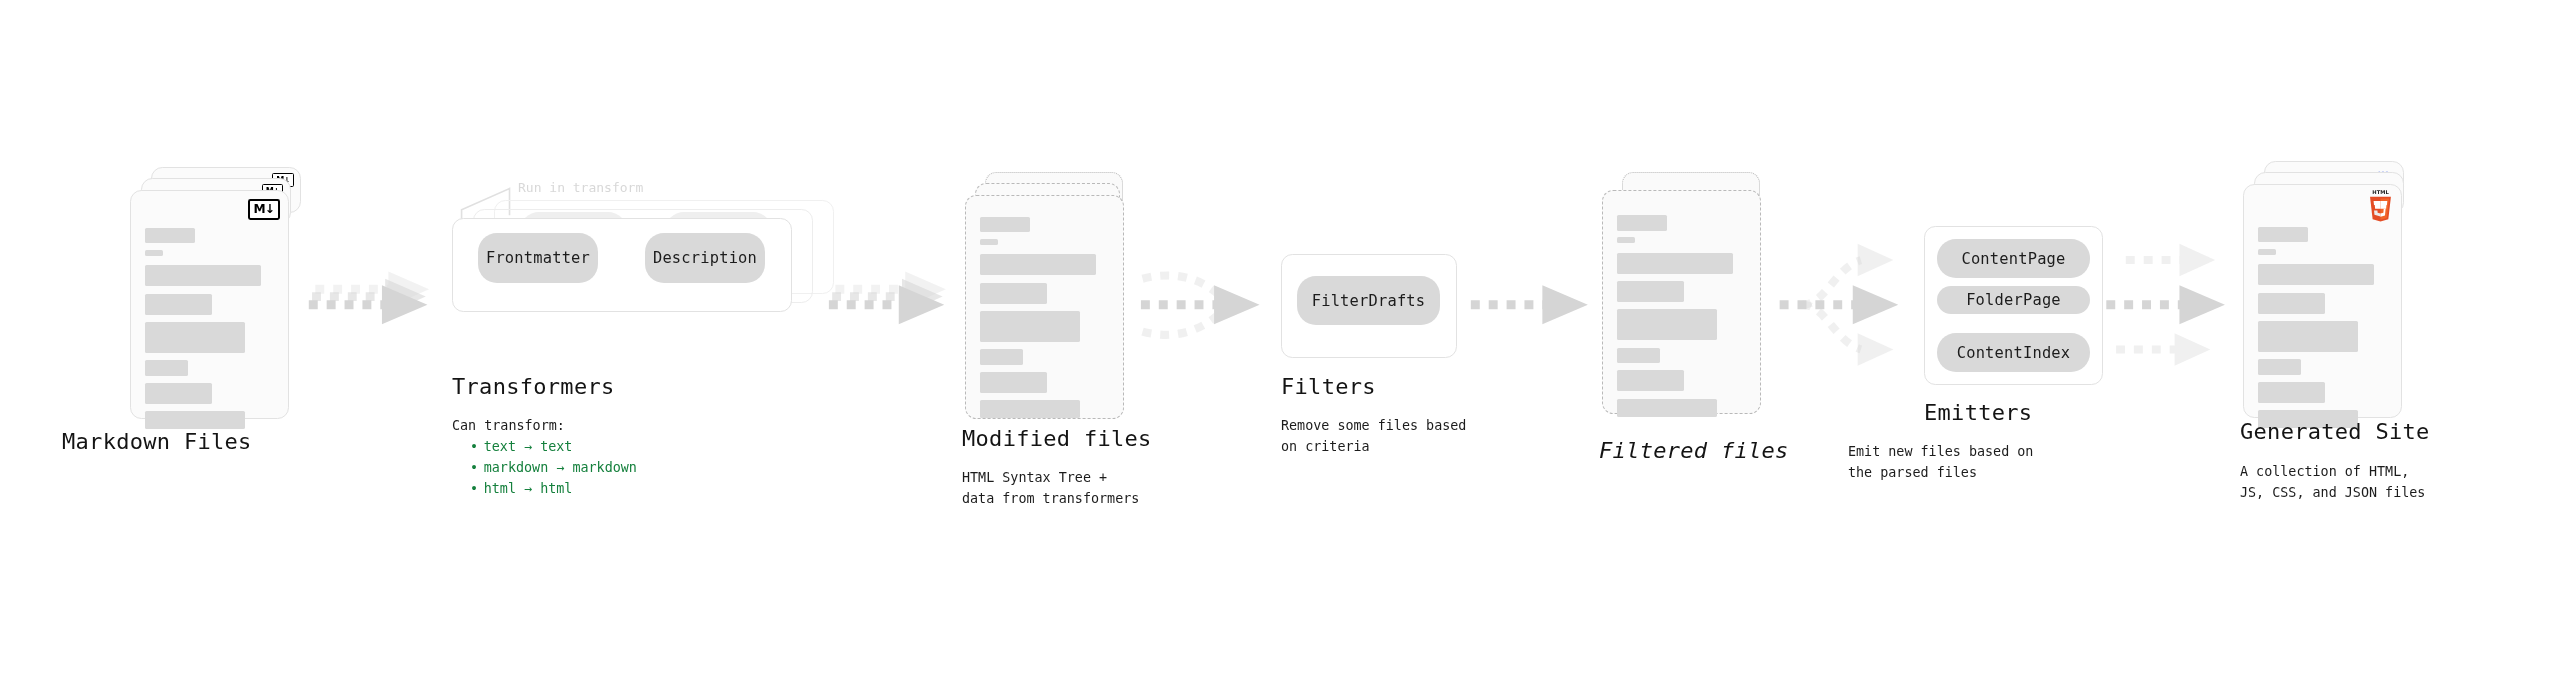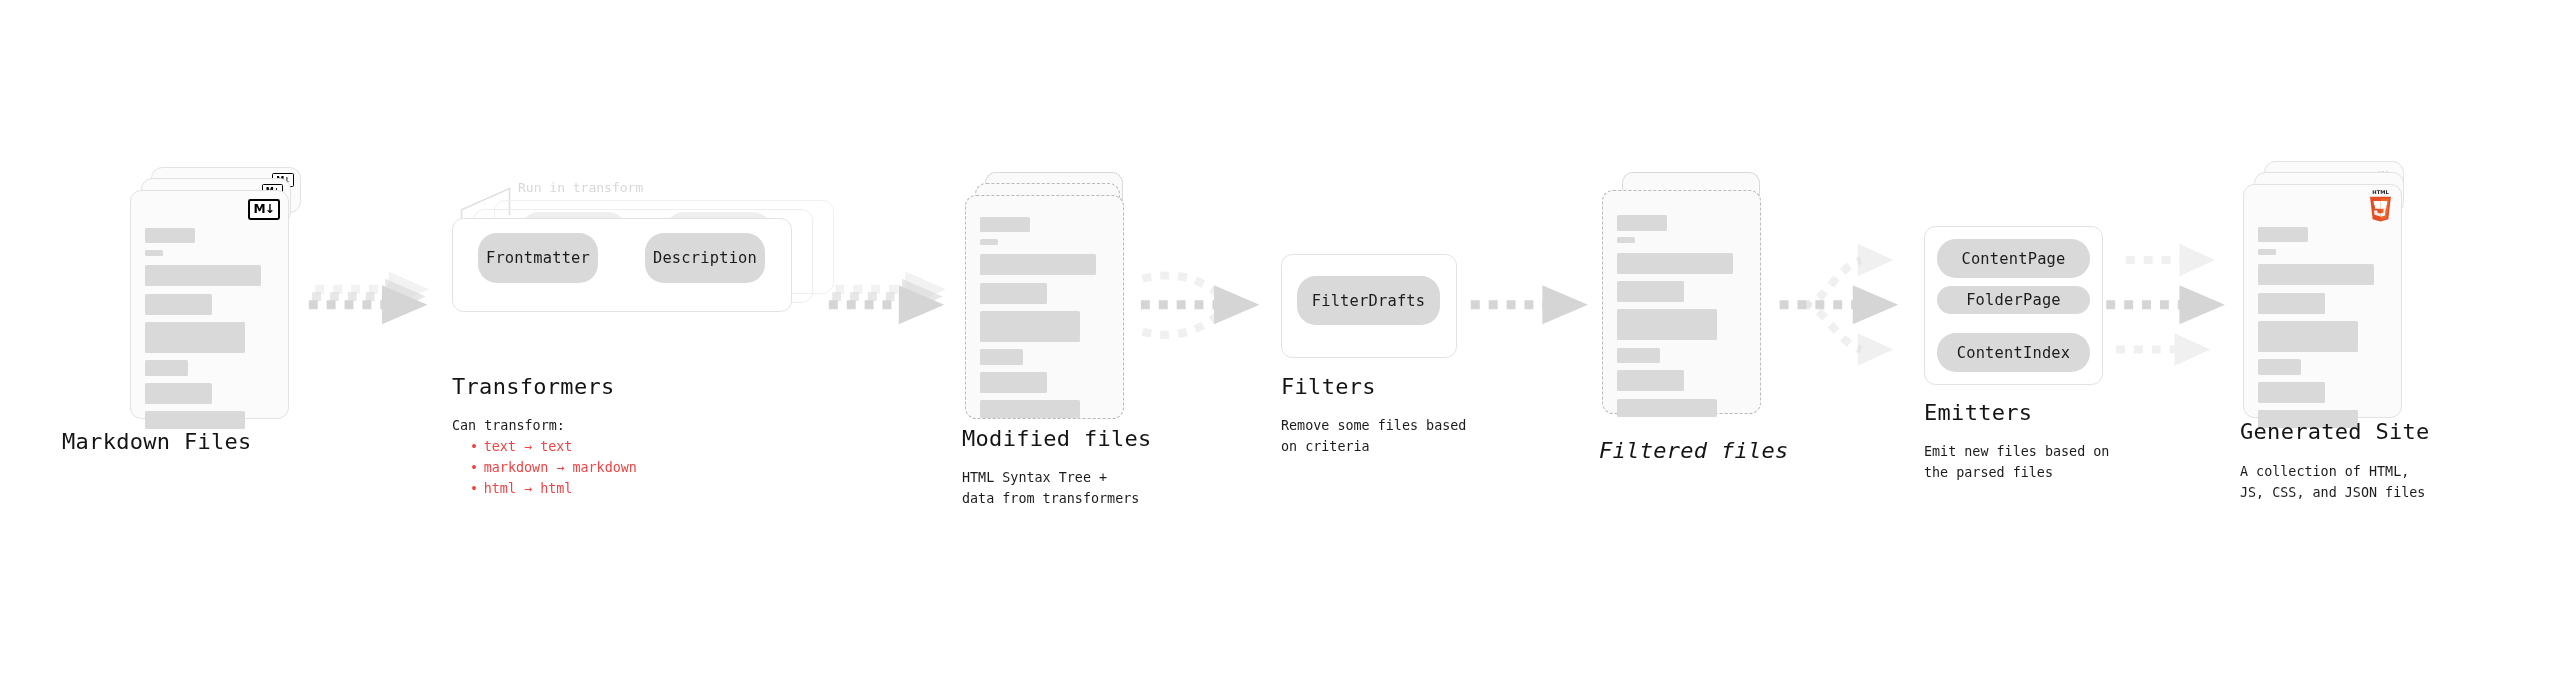--- a/index.html
+++ b/index.html
@@ -157,21 +157,21 @@
     position: absolute;
     font-size: 13.4px;
     line-height: 1.55;
     color: #1c1c1c;
     white-space: pre-line;
   }
   .cap-list {
     position: absolute;
     font-size: 13.4px;
     line-height: 1.55;
-    color: #ef4444;
+    color: #15803d;
   }
   .cap-list ul {
     margin: 0;
     padding-left: 13px;
     list-style: none;
   }
   .cap-list li::before {
     content: "\2022";
     margin-right: 5.7px;
   }
@@ -405,21 +405,21 @@
   <div class="chip" style="position:absolute; left:1937px; top:239px; width:153px; height:39px;">
     <span>ContentPage</span>
   </div>
   <div class="chip" style="position:absolute; left:1937px; top:286px; width:153px; height:28px;">
     <span>FolderPage</span>
   </div>
   <div class="chip" style="position:absolute; left:1937px; top:333px; width:153px; height:39px;">
     <span>ContentIndex</span>
   </div>
   <div class="cap-title" style="left:1924px; top:400px;">Emitters</div>
-  <div class="cap-sub" style="left:1924px; top:442px;">Emit new files based on
+  <div class="cap-sub" style="left:1848px; top:442px;">Emit new files based on
 the parsed files</div>
 
   <div class="doc-stack" style="left:2243px; top:161px;">
     <div class="sheet solid back2" style="width:140px;height:37px;left:21px;">
       <div class="badge" style="top:9.8px;right:9.8px;">
         <div class="css-badge">CSS</div>
       </div>
     </div>
     <div class="sheet solid back1" style="width:150px;height:42px;left:10.6px;">
       <div class="badge" style="top:11.4px;right:9.8px;">

